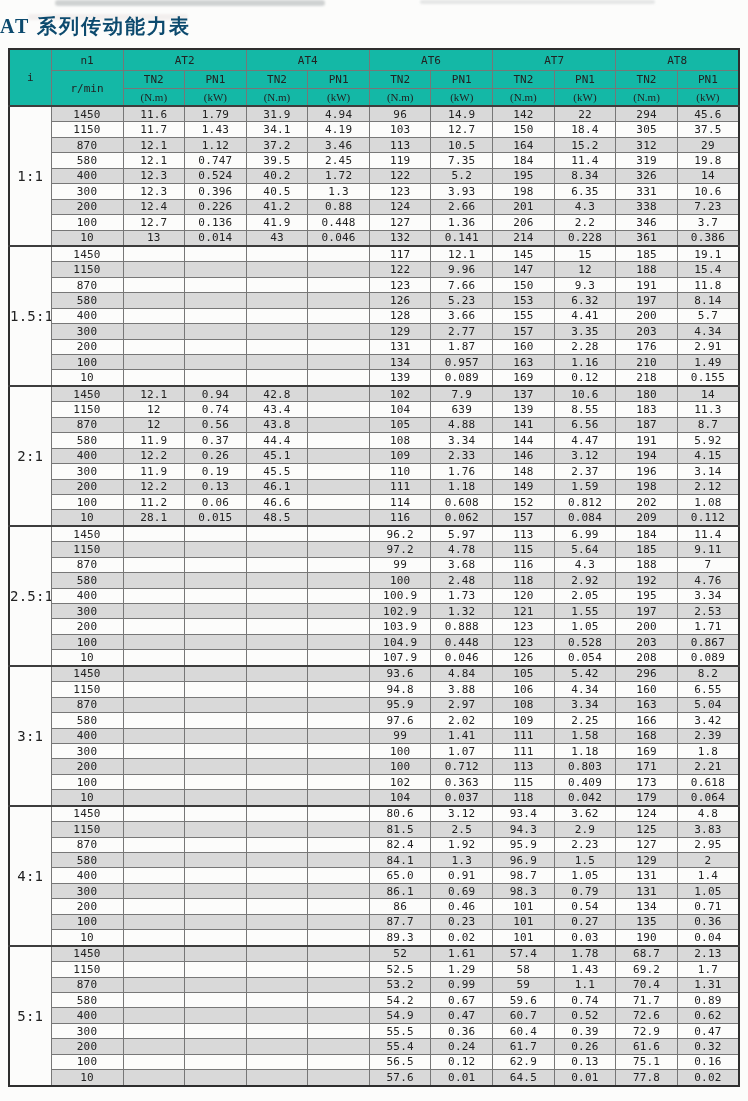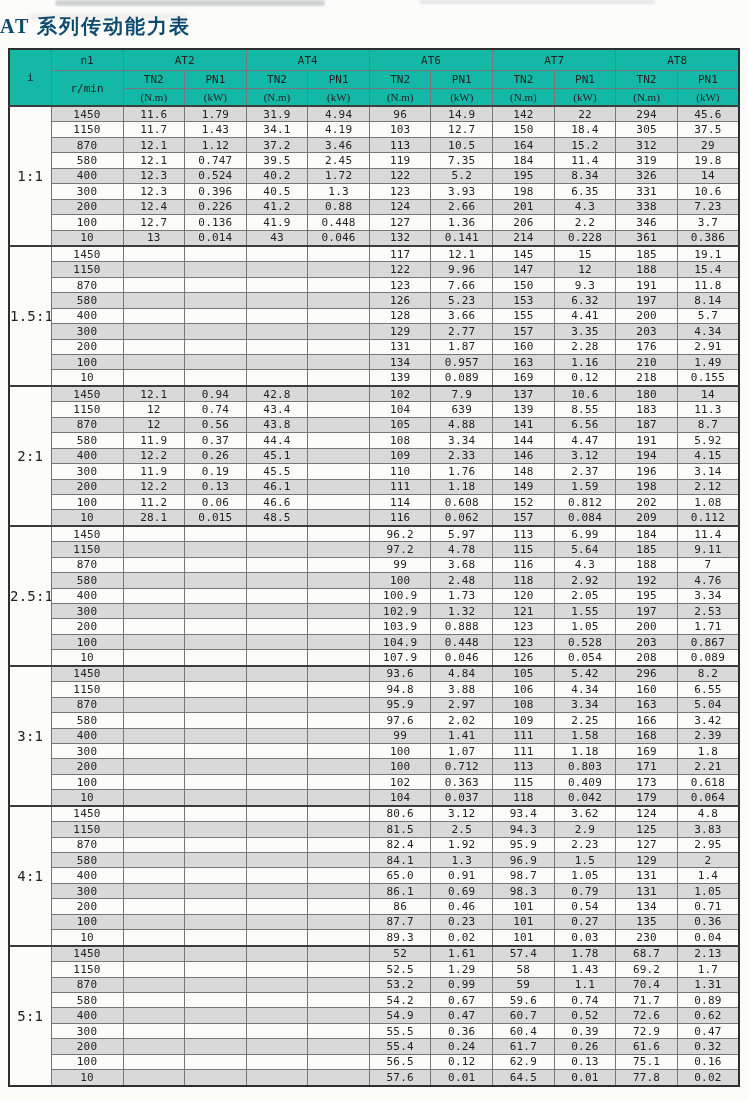--- a/index.html
+++ b/index.html
@@ -803,21 +803,21 @@
         <tr>
           <td class="spd">10</td>
           <td class="num"></td>
           <td class="num"></td>
           <td class="num"></td>
           <td class="num"></td>
           <td class="num">89.3</td>
           <td class="num">0.02</td>
           <td class="num">101</td>
           <td class="num">0.03</td>
-          <td class="num">230</td>
+          <td class="num">190</td>
           <td class="num">0.04</td>
         </tr>
         <tr class="sec-top shade">
           <td class="ratio" rowspan="9">5:1</td>
           <td class="spd">1450</td>
           <td class="num"></td>
           <td class="num"></td>
           <td class="num"></td>
           <td class="num"></td>
           <td class="num">52</td>

